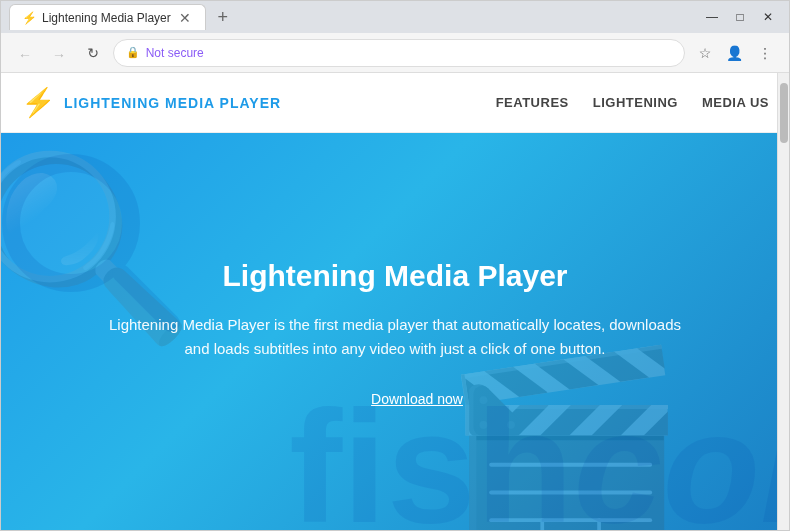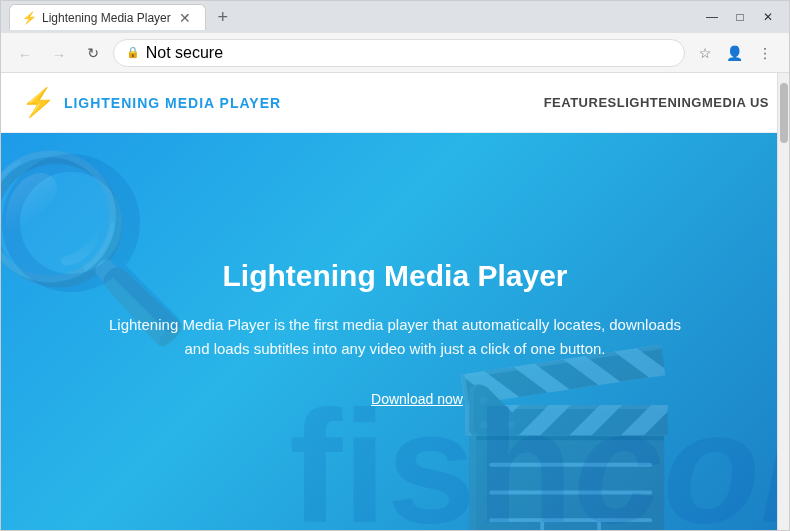--- a/index.html
+++ b/index.html
@@ -16,35 +16,35 @@
     .tab-close { cursor: pointer; font-size: 14px; color: #666; display: flex; align-items: center; justify-content: center; width: 16px; height: 16px; border-radius: 50%; }
     .new-tab-btn { display: flex; align-items: center; justify-content: center; width: 26px; height: 26px; font-size: 18px; color: #666; cursor: pointer; border-radius: 50%; margin-left: 4px; }
     .window-controls { display: flex; align-items: center; gap: 2px; margin-left: auto; }
     .win-btn { width: 26px; height: 26px; display: flex; align-items: center; justify-content: center; font-size: 12px; color: #333; cursor: pointer; border-radius: 4px; }
 
     .address-bar { display: flex; align-items: center; height: 40px; background: #f5f5f5; padding: 0 10px; gap: 6px; border-bottom: 1px solid #ddd; }
     .nav-btn { width: 28px; height: 28px; display: flex; align-items: center; justify-content: center; border-radius: 50%; cursor: pointer; color: #555; font-size: 14px; }
     .nav-btn.disabled { color: #bbb; cursor: default; }
     .address-input { flex: 1; height: 28px; background: #fff; border: 1px solid #ddd; border-radius: 14px; padding: 0 12px; font-size: 12px; color: #444; display: flex; align-items: center; gap: 6px; }
     .lock-icon { color: #999; font-size: 11px; }
-    .url-text { color: #000000; font-size: 16px; }
+    .url-text { color: #8b5cf6; font-size: 12px; }
     .address-actions { display: flex; align-items: center; gap: 2px; }
     .addr-action-btn { width: 28px; height: 28px; display: flex; align-items: center; justify-content: center; border-radius: 50%; cursor: pointer; color: #666; font-size: 14px; }
     .scrollbar { width: 12px; background: #f0f0f0; border-left: 1px solid #ddd; position: absolute; right: 0; top: 0; bottom: 0; }
     .scrollbar-thumb { width: 8px; height: 60px; background: #bbb; border-radius: 4px; margin: 2px; margin-top: 10px; }
 
     
     .content-area { flex: 1; background: #fff; position: relative; overflow: hidden; }
 
     
     .site-nav { display: flex; align-items: center; height: 60px; background: #fff; padding: 0 20px 0 20px; border-bottom: 1px solid #eee; position: relative; z-index: 10; }
     .site-logo { display: flex; align-items: center; gap: 8px; }
     .logo-bolt { color: #1e9be8; font-size: 28px; font-weight: bold; }
     .logo-text { font-size: 14px; font-weight: 700; color: #1e9be8; letter-spacing: 1px; text-transform: uppercase; }
-    .site-nav-links { margin-left: auto; display: flex; }
+    .site-nav-links { margin-left: auto; display: flex; gap: 24px; }
     .nav-link { font-size: 13px; font-weight: 600; color: #444; text-decoration: none; letter-spacing: 0.5px; cursor: pointer; }
 
     
     .hero { 
       background: linear-gradient(135deg, #1e9be8 0%, #29b5e8 40%, #1a7fc4 100%);
       position: relative; 
       height: calc(531px - 72px - 60px);
       display: flex; 
       flex-direction: column; 
       align-items: center; 

